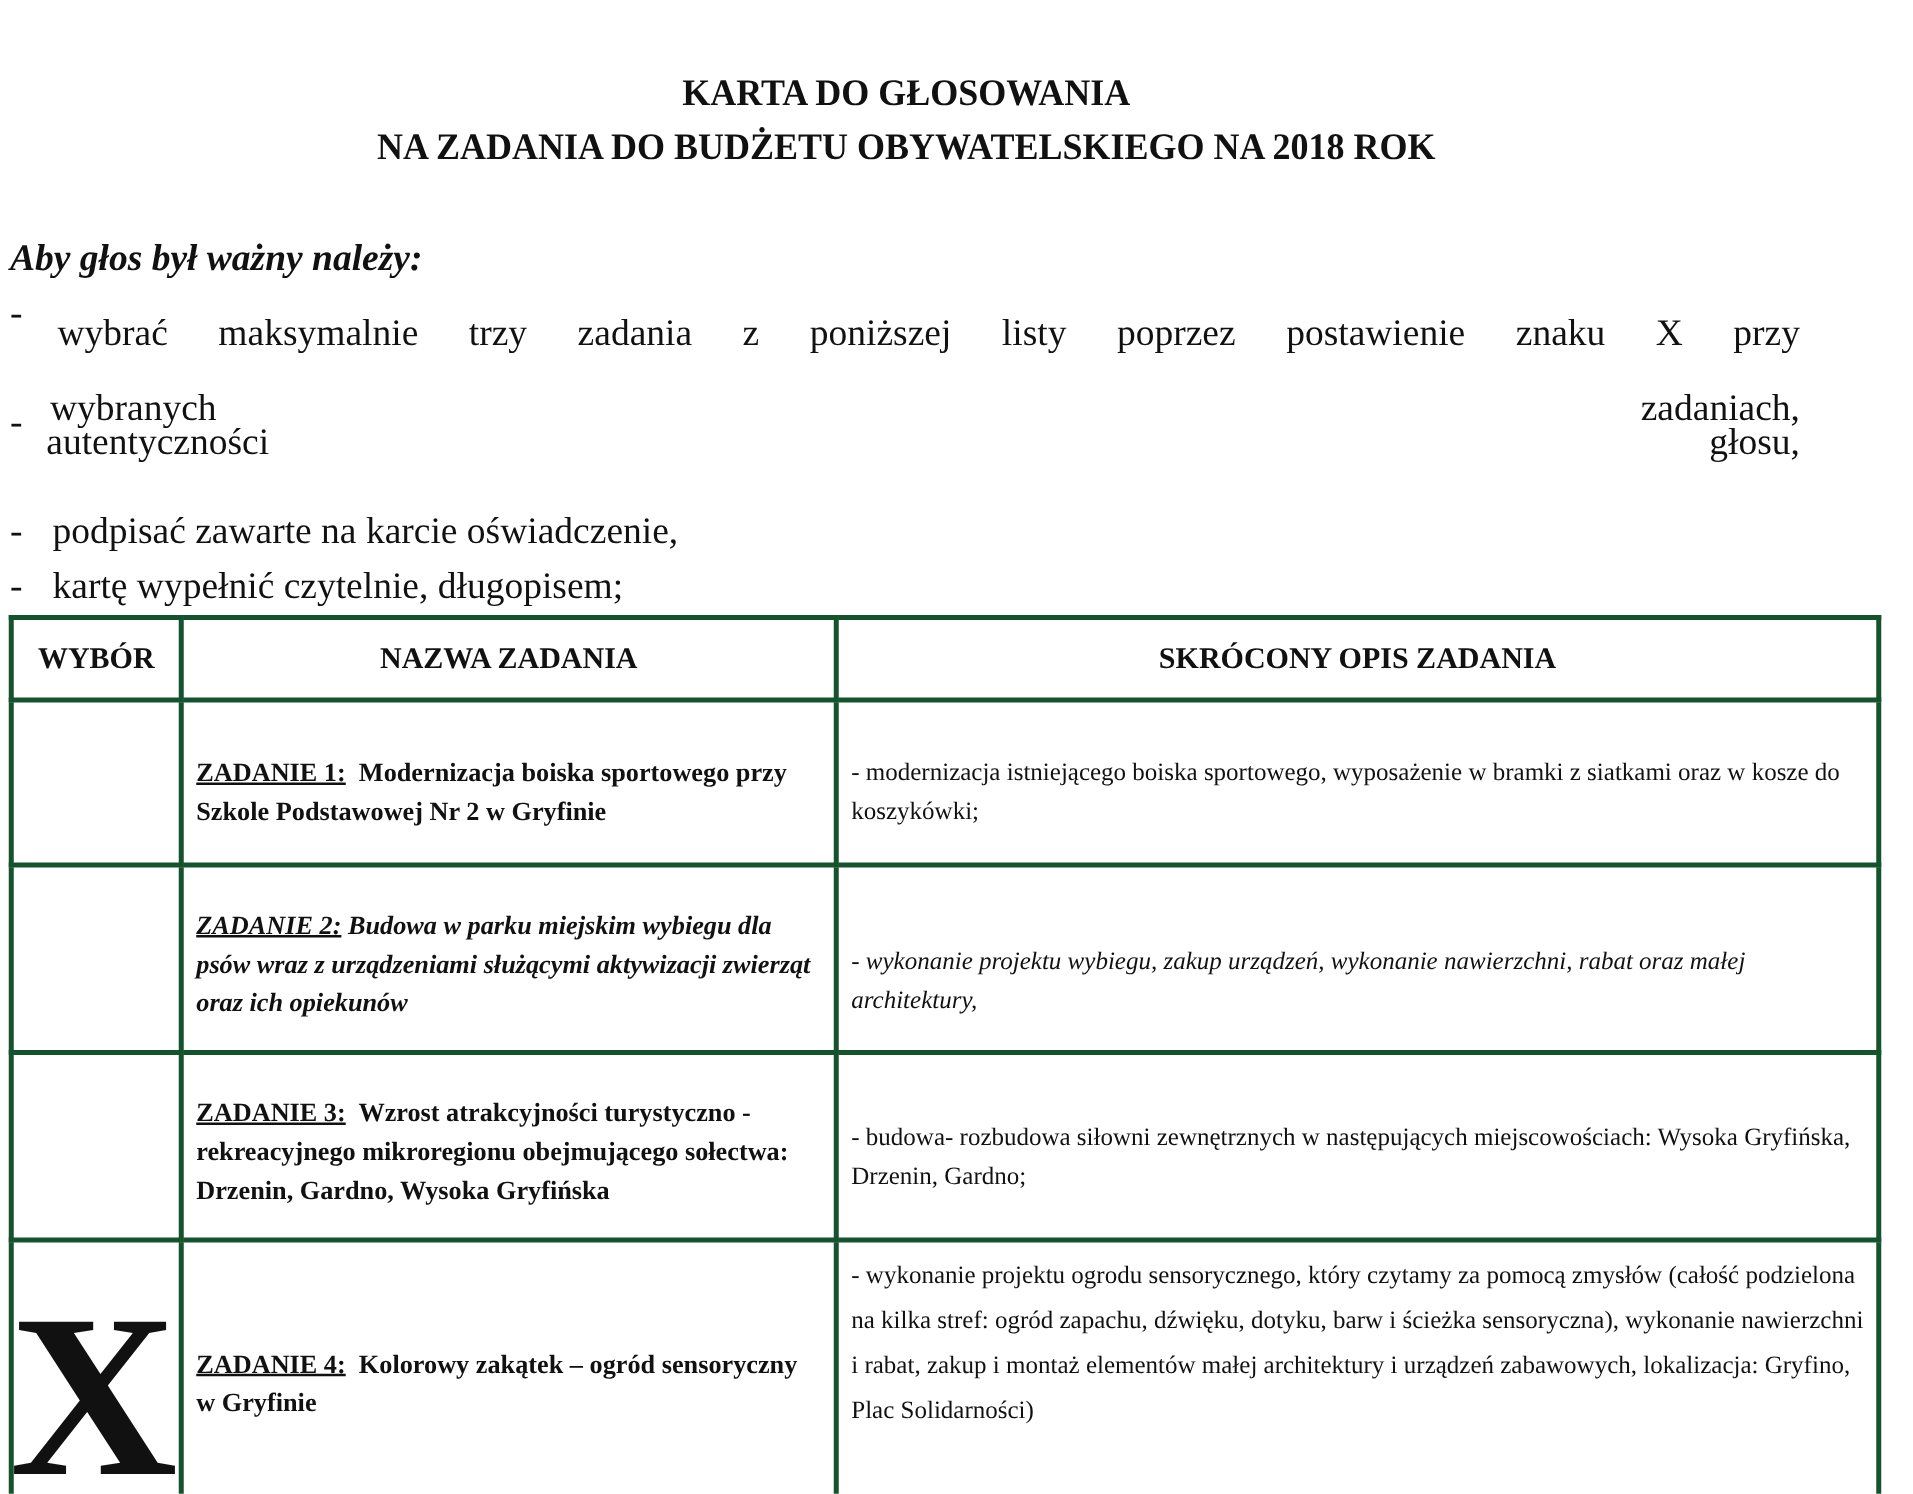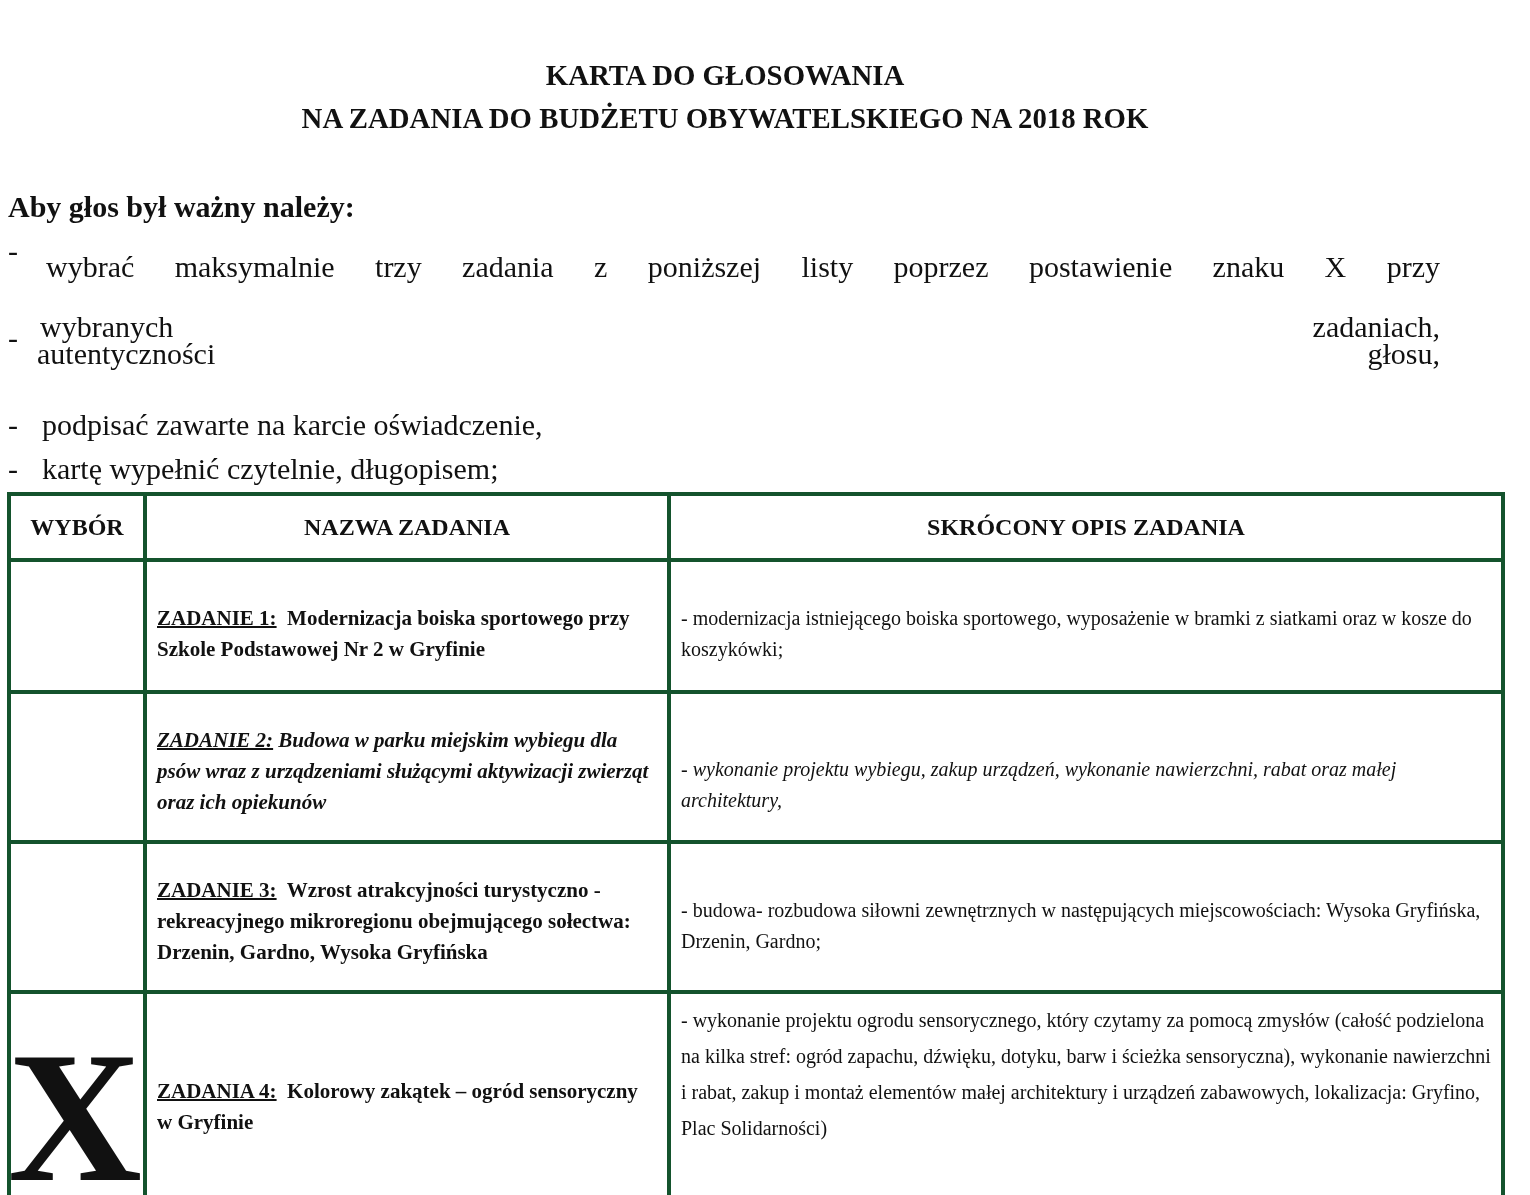--- a/index.html
+++ b/index.html
@@ -13,21 +13,21 @@
     .title {
       position: absolute; left: 0; width: 1450px; text-align: center;
       font-weight: bold; font-size: 30px; letter-spacing: 0px;
       transform: scaleX(0.96);
     }
     .title-1 { top: 58px; }
     .title-2 { top: 101px; }
 
     .intro-heading {
       position: absolute; left: 8px; top: 190px;
-      font-weight: bold; font-size: 30px;
+      font-weight: bold; font-size: 30px; font-style: italic;
     }
 
     .rule {
       position: absolute; left: 8px; width: 1432px;
       font-size: 30px; line-height: 44px;
     }
     .rule .dash { position: absolute; left: 0; top: 0; }
     .rule .txt { display: block; }
     .rule.justify .txt { text-align: justify; text-align-last: justify; margin-top: 16px; }
 
@@ -164,21 +164,21 @@
           <span class="task-label">ZADANIE 3:</span>&nbsp;
           <span>Wzrost atrakcyjności turystyczno - rekreacyjnego mikroregionu obejmującego sołectwa: Drzenin, Gardno, Wysoka Gryfińska</span>
         </td>
         <td class="task-desc">- budowa- rozbudowa siłowni zewnętrznych w następujących miejscowościach: Wysoka Gryfińska,  Drzenin, Gardno;</td>
       </tr>
       <tr class="row4">
         <td class="choice">
           <span class="x-mark">X</span>
         </td>
         <td class="task-name">
-          <span class="task-label">ZADANIA 4:</span>&nbsp;
+          <span class="task-label">ZADANIE 4:</span>&nbsp;
           <span>Kolorowy zakątek – ogród sensoryczny w Gryfinie</span>
         </td>
         <td class="task-desc">- wykonanie projektu  ogrodu sensorycznego, który czytamy za pomocą zmysłów (całość podzielona na kilka stref: ogród zapachu, dźwięku, dotyku, barw i ścieżka sensoryczna), wykonanie nawierzchni i rabat, zakup i montaż elementów małej architektury i urządzeń zabawowych, lokalizacja: Gryfino, Plac Solidarności)</td>
       </tr>
     </tbody>
   </table>
 
 </div>
 
 </body></html>

